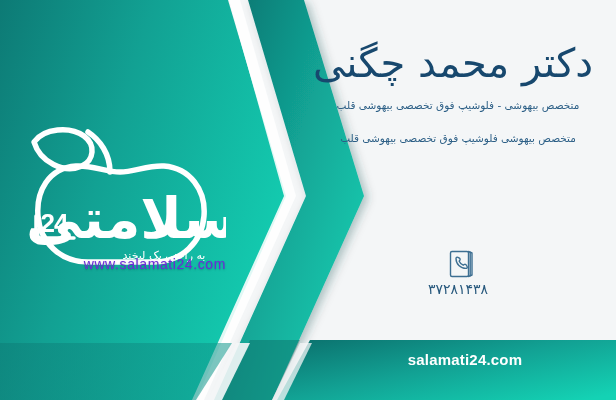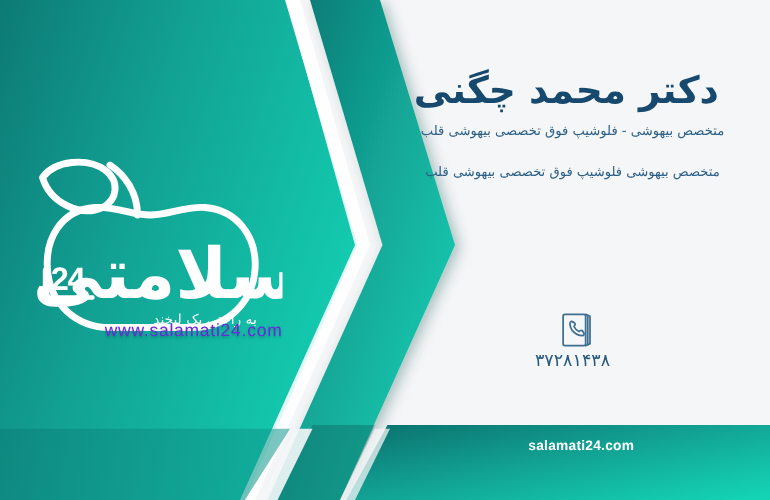--- a/index.html
+++ b/index.html
@@ -47,26 +47,25 @@
     left:300px;top:0;
     width:316px;height:400px;
     z-index:7;
   }
   #doctor-name{
     position:absolute;
     right:18px;top:38px;
     width:290px;
     text-align:center;
     color:#17486e;
-    font-size:30px;
-    font-weight:bold;
+    font-size:40px;
+    font-weight:normal;
     letter-spacing:0;
     line-height:1.25;
     direction:rtl;
-    margin-top:16px;
   }
   #spec-line-1{
     position:absolute;
     right:8px;top:98px;
     width:300px;
     text-align:center;
     color:#2c5f86;
     font-size:10.5px;
     line-height:1.5;
     direction:rtl;
@@ -121,21 +120,21 @@
   }
 
   
   #footer-url{
     position:absolute;
     left:330px;top:351px;
     width:270px;
     text-align:center;
     color:#ffffff;
     font-family:"Liberation Sans",sans-serif;
-    font-size:11px;
+    font-size:15px;
     font-weight:bold;
     letter-spacing:.2px;
     z-index:9;
     direction:ltr;
   }
 </style>
 </head>
 <body>
 
 <div id="card">

